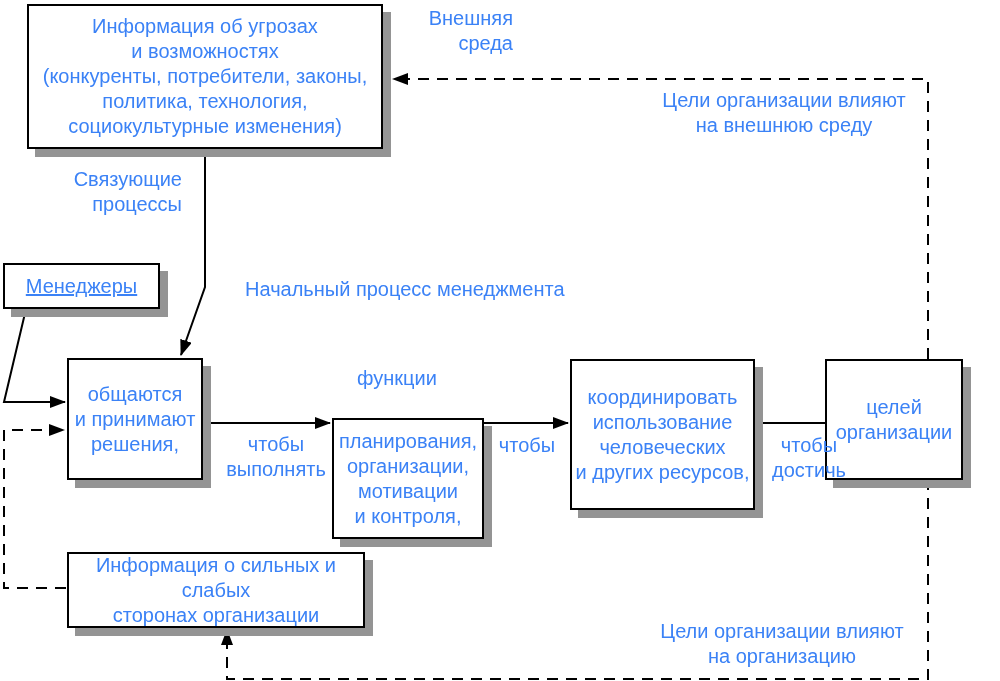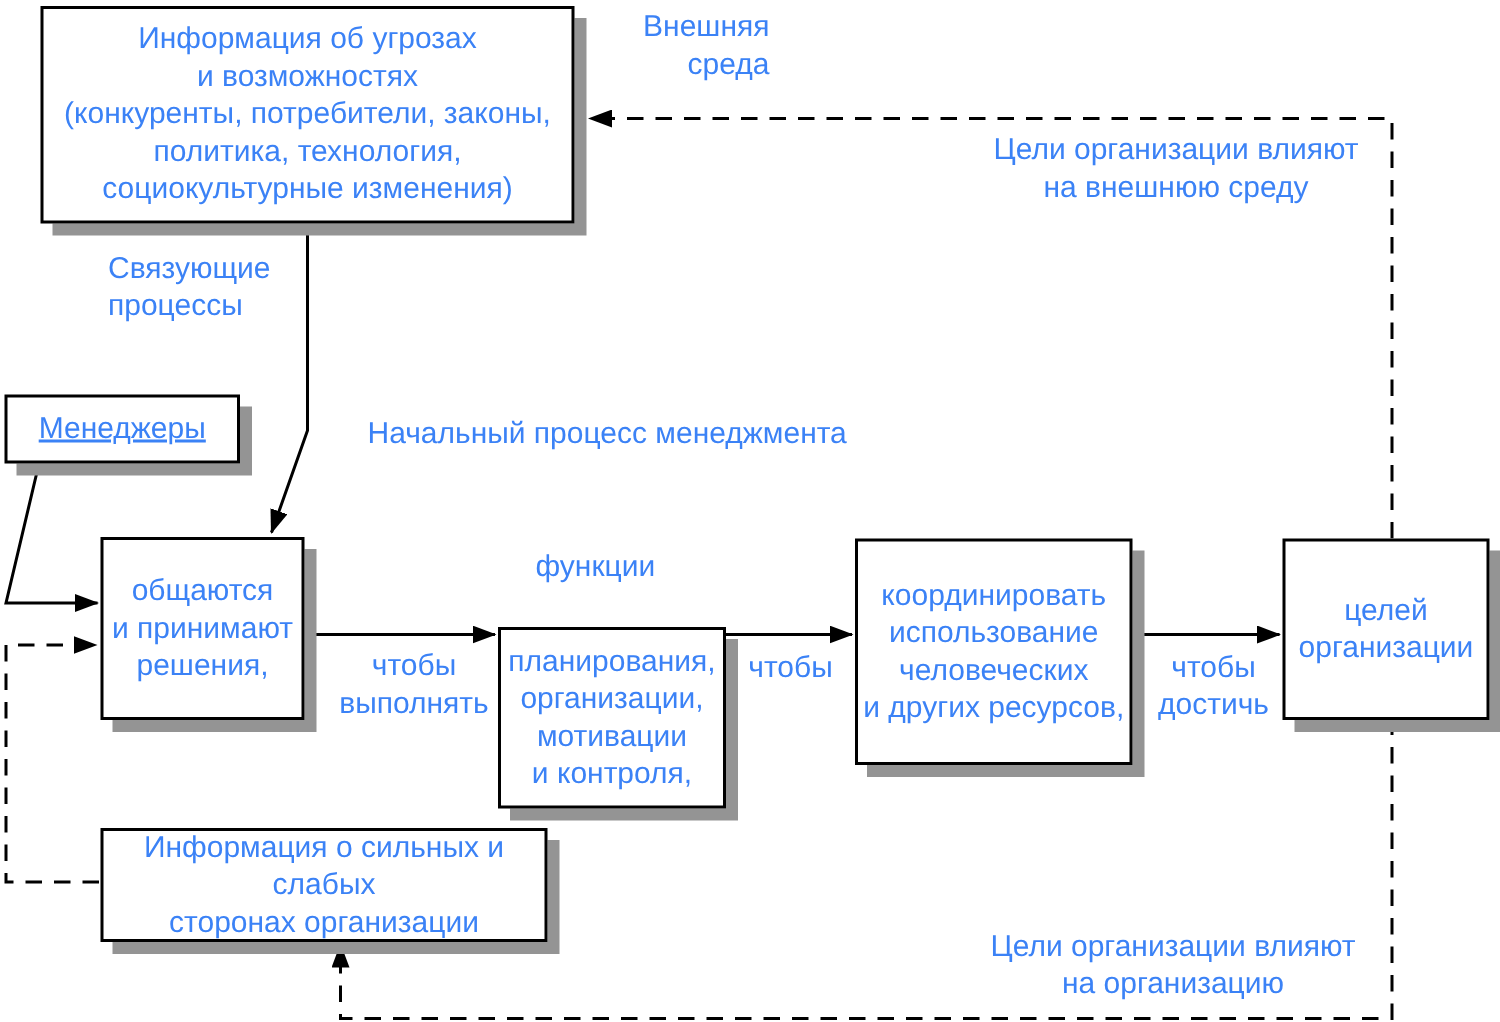--- a/index.html
+++ b/index.html
@@ -18,26 +18,26 @@
     background:#ffffff; border:2px solid #000000;
     box-shadow:8px 8px 0 #949494;
     display:flex; align-items:center; justify-content:center;
     text-align:center; white-space:pre-line;
   }
   #box-threats     { left:27px;  top:4px;   width:356px; height:145px; }
   #box-managers    { left:3px;   top:263px; width:157px; height:46px;text-decoration:underline;  }
   #box-communicate { left:67px;  top:358px; width:136px; height:122px; }
   #box-functions   { left:332px; top:418px; width:152px; height:121px; }
   #box-coordinate  { left:570px; top:359px; width:185px; height:151px; }
-  #box-goals       { left:855px; top:359px; width:138px; height:121px; }
+  #box-goals       { left:825px; top:359px; width:138px; height:121px; }
   #box-strengths   { left:67px;  top:552px; width:298px; height:76px;  }
 
   .lbl { position:absolute; white-space:pre-line; }
   #lbl-env        { left:393px; top:6px;   width:120px; text-align:right; }
-  #lbl-linking    { left:72px;  top:167px; width:140px;  }
+  #lbl-linking    { left:42px;  top:167px; width:140px; text-align:right;  }
   #lbl-initial    { left:245px; top:277px; }
   #lbl-functions  { left:357px; top:366px; width:100px; text-align:left; }
   #lbl-to-perform { left:221px; top:432px; width:110px; text-align:center; }
   #lbl-to         { left:492px; top:433px; width:70px;  text-align:center; }
   #lbl-to-achieve { left:754px; top:433px; width:110px; text-align:center; }
   #lbl-goals-env  { left:639px; top:88px;  width:290px; text-align:center; }
   #lbl-goals-org  { left:637px; top:619px; width:290px; text-align:center; }
 </style>
 </head>
 <body>

